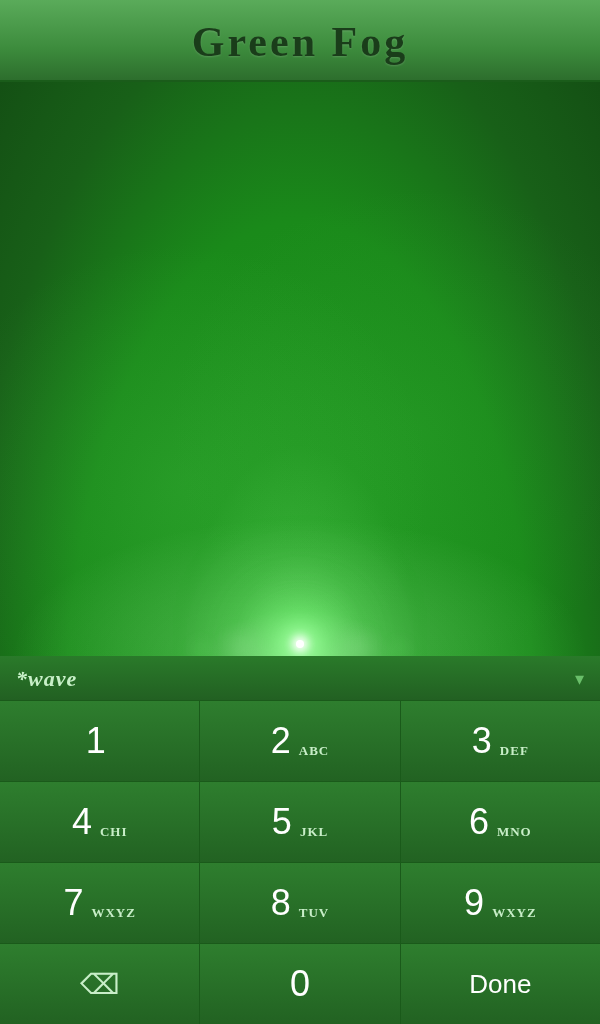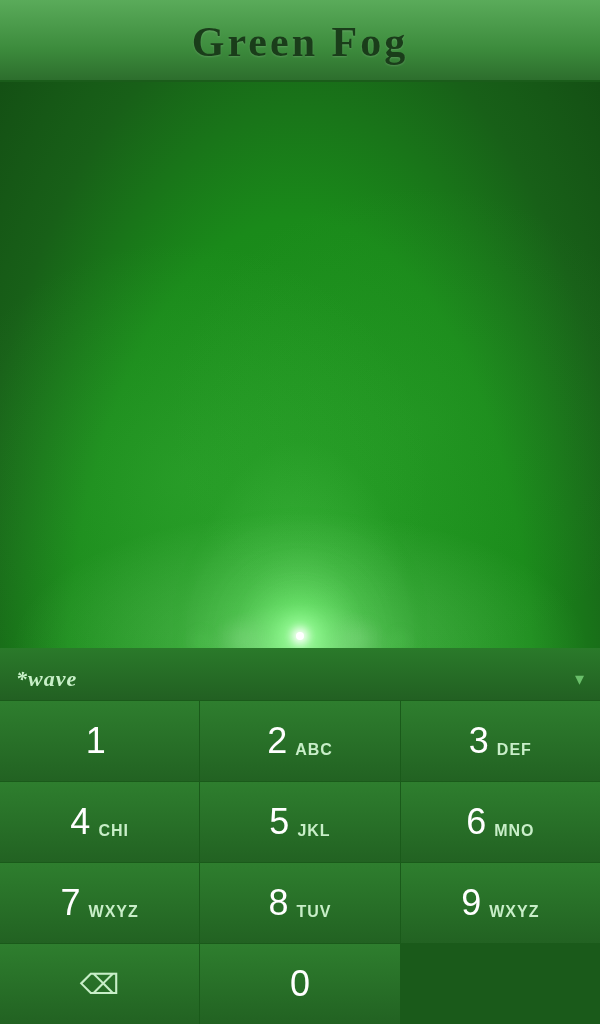--- a/index.html
+++ b/index.html
@@ -1,18 +1,19 @@
 <!DOCTYPE html>
 <html><head>
   <meta charset="utf-8">
   <style>
     * {
       margin: 0;
       padding: 0;
       box-sizing: border-box;
+      justify-content: flex-end;
     }
 
     body {
       width: 600px;
       height: 1024px;
       overflow: hidden;
       font-family: Georgia, serif;
       background: #1a7a1a;
     }
 
@@ -91,21 +92,21 @@
     #keypad-area {
       background: linear-gradient(180deg, #2a7a2a 0%, #1e6a1e 20%, #185818 100%);
       padding: 0;
     }
 
     
     #wave-bar {
       display: flex;
       align-items: center;
       justify-content: space-between;
-      padding: 18px 16px 8px 16px;
+      padding: 10px 16px 8px 16px;
       background: linear-gradient(180deg, #2a7a2a, #226022);
     }
 
     #wave-logo {
       font-size: 22px;
       color: #c8f0c8;
       font-style: italic;
       font-weight: bold;
       letter-spacing: 1px;
     }
@@ -141,26 +142,27 @@
     }
 
     .key-number {
       font-size: 36px;
       font-weight: 300;
       color: #ffffff;
       line-height: 1;
     }
 
     .key-letters {
-      font-size: 16px;
+      font-size: 13px;
       color: #c8eec8;
       font-weight: bold;
       letter-spacing: 1px;
       align-self: flex-end;
       padding-bottom: 4px;
+      font-family: Liberation Serif, serif;
     }
 
     .key-btn.key-done {
       font-size: 26px;
       font-weight: normal;
       color: #ffffff;
     }
 
     .key-btn.key-backspace {
       font-size: 28px;
@@ -232,17 +234,20 @@
         <span class="key-number">9</span>
         <span class="key-letters">WXYZ</span>
       </button>
 
       <button class="key-btn key-backspace">
         <span>⌫</span>
       </button>
       <button class="key-btn key-zero">
         <span class="key-number">0</span>
       </button>
+      <button class="key-btn key-done">
+        <span>Done</span>
+      </button>
 
     </div>
   </div>
 
 </div>
 
 </body></html>

